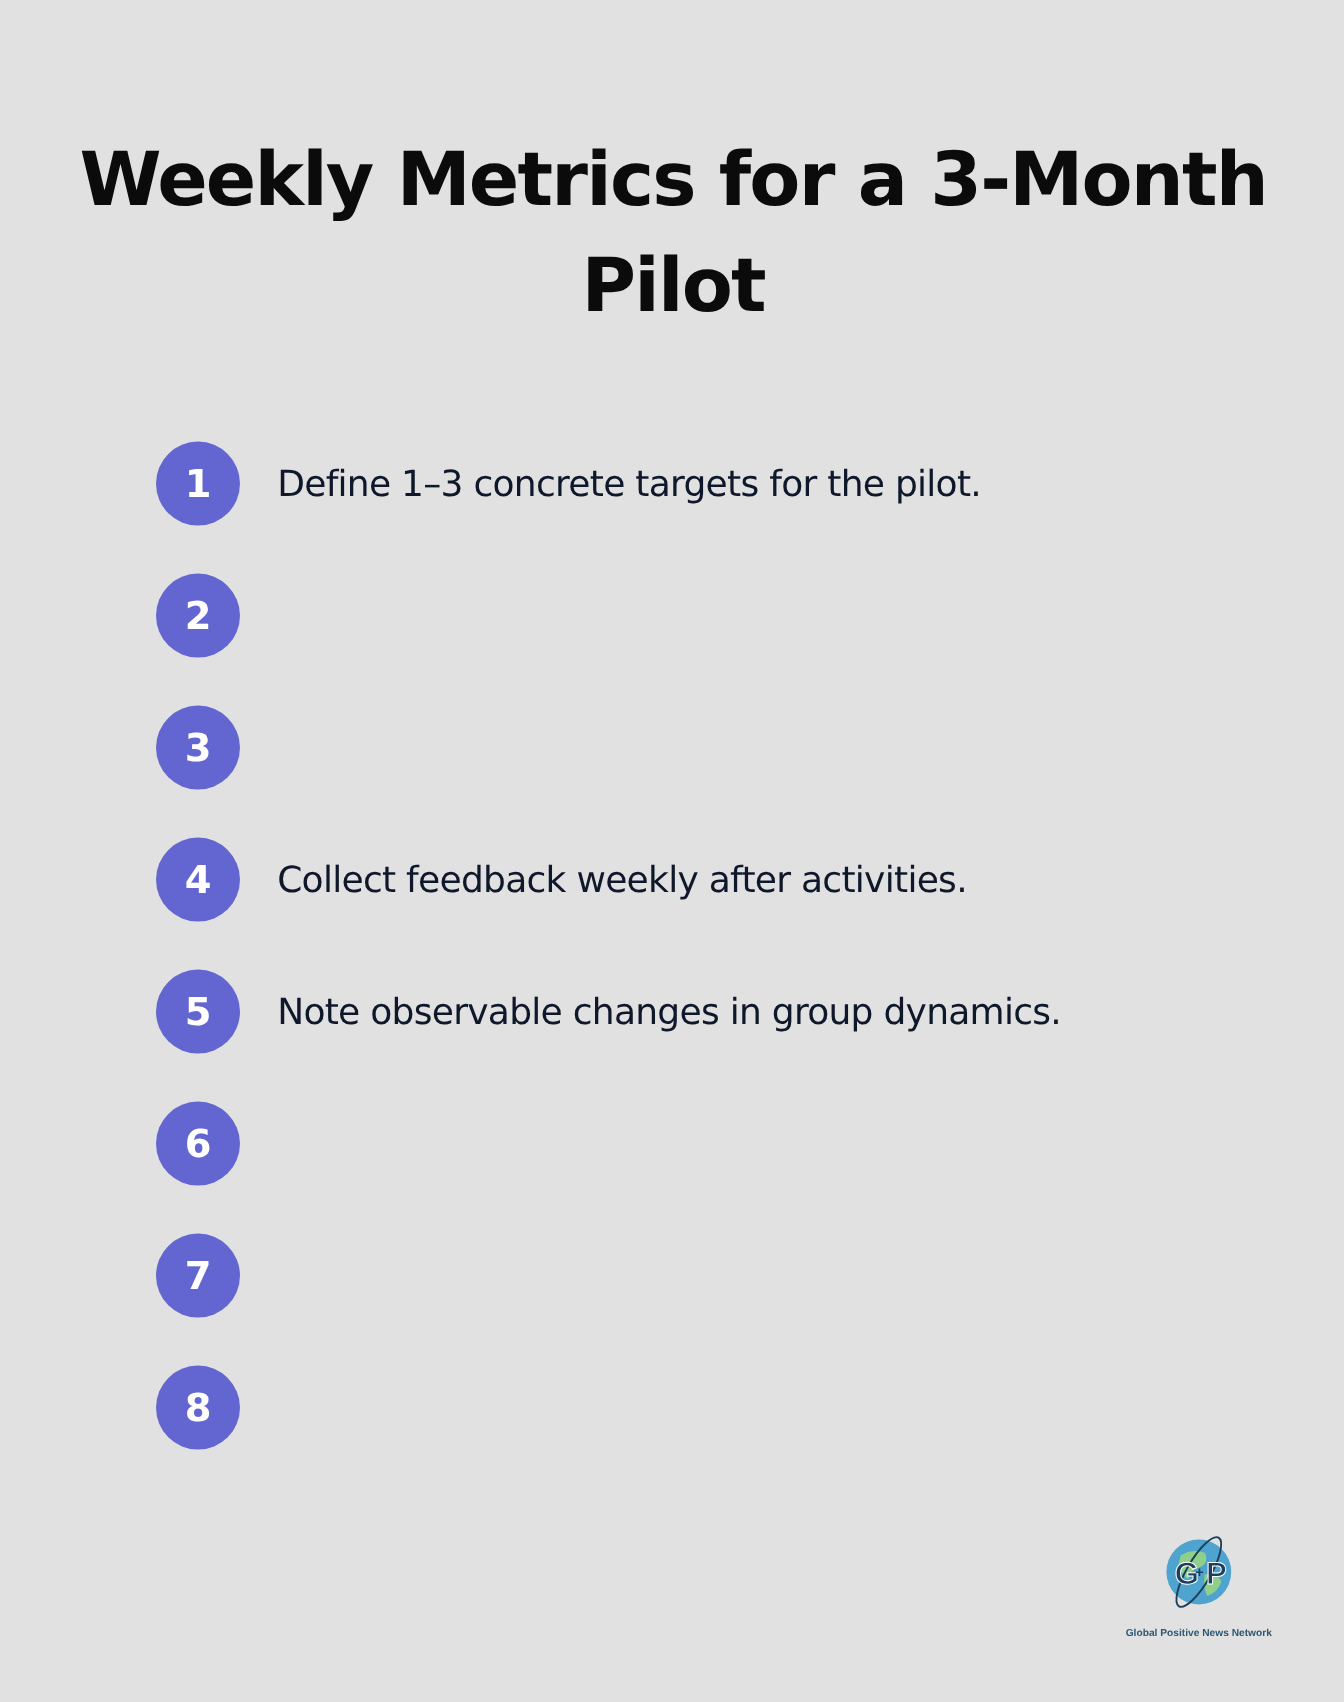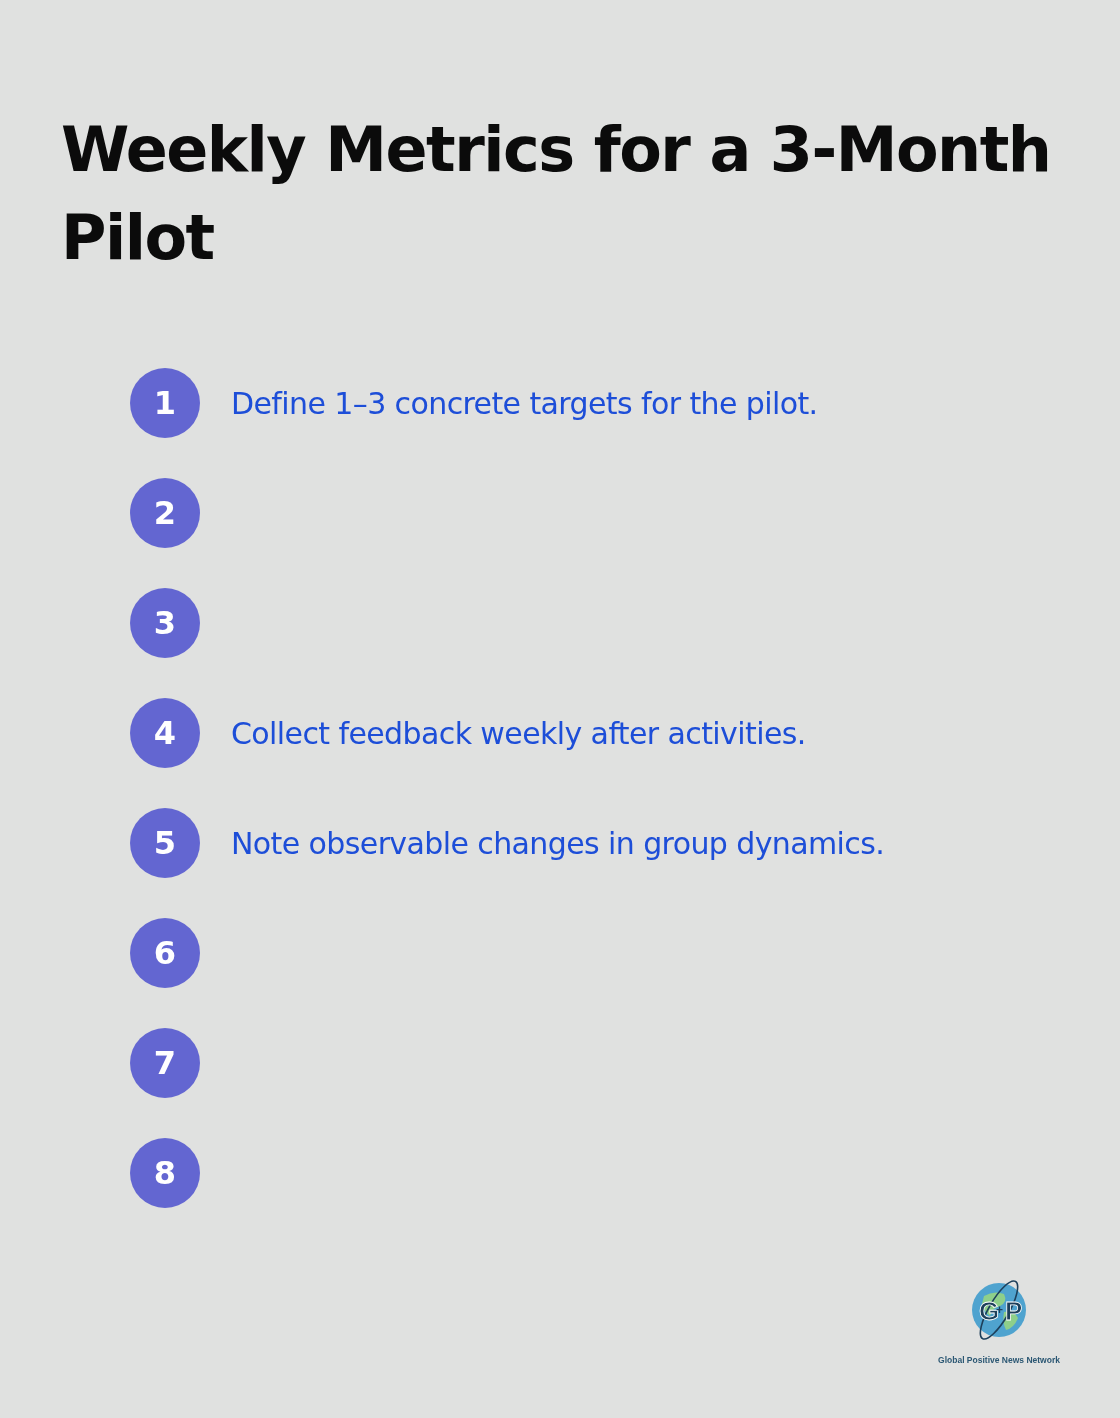--- a/index.html
+++ b/index.html
@@ -14,20 +14,21 @@
   .title {
     position: absolute;
     left: 61px; top: 106px;
     width: 1000px;
     font-family: "DejaVu Sans", sans-serif;
     font-weight: bold;
     font-size: 62px;
     line-height: 88px;
     letter-spacing: -1.5px;
     margin: 0;
+    text-align: center;
   }
   .steps {
     position: absolute;
     left: 130px; top: 368px;
   }
   .step {
     display: flex; align-items: center;
     height: 70px;
     margin-bottom: 40px;
   }
@@ -38,21 +39,21 @@
     display: flex; align-items: center; justify-content: center;
     font-family: "DejaVu Sans", sans-serif;
     font-weight: bold;
     font-size: 32px;
     flex: 0 0 auto;
   }
   .step-text {
     margin-left: 31px;
     font-size: 30px;
     letter-spacing: -0.6px;
-    color: #1d4ed8;
+    color: #0f172a;
     white-space: nowrap;
   }
   .logo {
     position: absolute;
     left: 934px; top: 1276px;
     width: 130px; height: 80px;
     text-align: center;
   }
   .logo svg { display: block; margin: 0 auto; }
   .logo-text {

